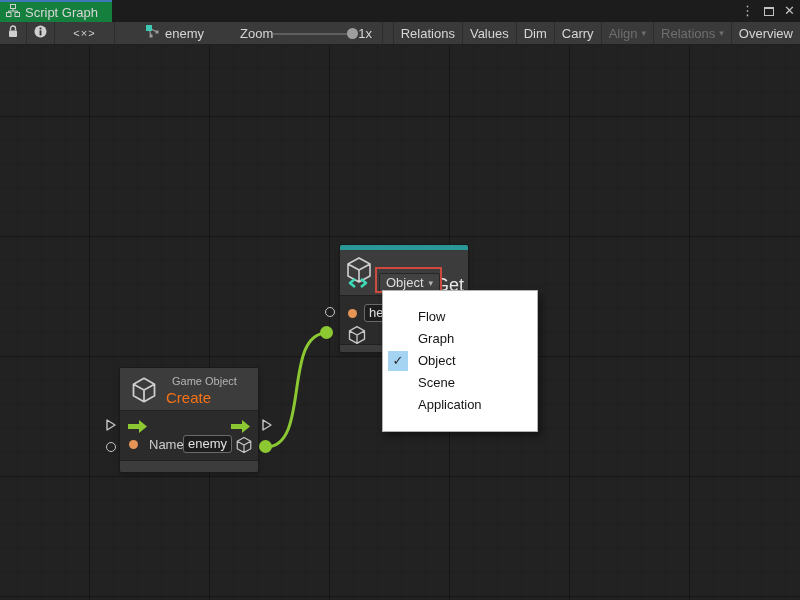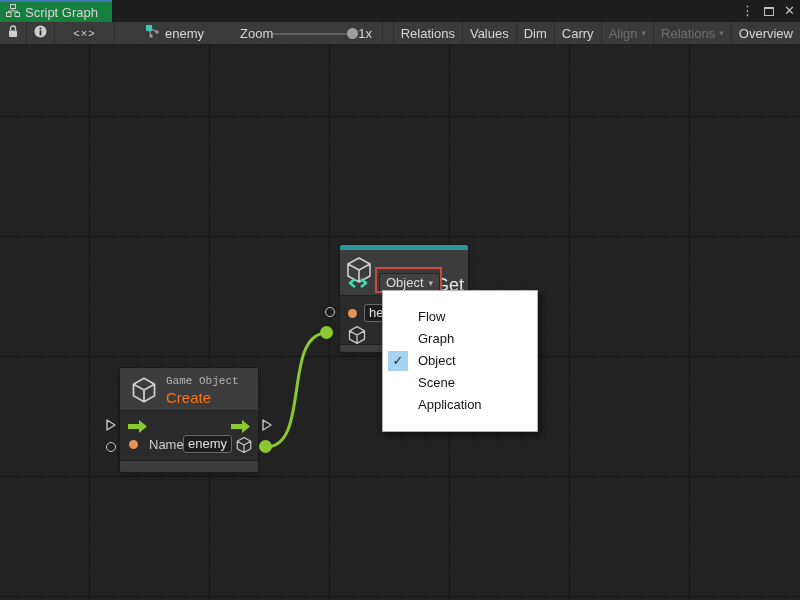--- a/index.html
+++ b/index.html
@@ -47,21 +47,21 @@
 
   .node { position:absolute; z-index:2; box-shadow:0 0 0 1px #1a1a1a, 0 2px 5px rgba(0,0,0,0.35); border-radius:2px; background:#3c3c3c; }
   .node-header { position:relative; background:#3c3c3c; }
   .node-ports { position:relative; background:#2b2b2b; border-top:1px solid #202020; border-bottom:1px solid #202020; }
   .node-footer { background:#3c3c3c; border-radius:0 0 2px 2px; }
 
   
   .create-node { left:120px; top:323px; width:138px; }
   .create-node .node-header { height:42px; }
   .create-node .hdr-icon { position:absolute; left:10px; top:8px; }
-  .create-node .cat { position:absolute; left:46px; top:7px; font-size:11px; color:#b5b5b5;font-family:Liberation Mono, monospace; }
+  .create-node .cat { position:absolute; left:52px; top:7px; font-size:11px; color:#b5b5b5; }
   .create-node .ttl { position:absolute; left:46px; top:21px; font-size:15px; color:#f97316; }
   .create-node .node-ports { height:51px; }
   .create-node .node-footer { height:11px; }
 
   .flow-arrow { position:absolute; }
   .dot-orange { position:absolute; width:9px; height:9px; border-radius:50%; background:#e79457; }
   .port-label { position:absolute; font-size:13px; color:#cfcfcf; }
   .value-field { position:absolute; background:#1d1d1d; border:1px solid #6a6a6a; border-radius:3px;
                  color:#e0e0e0; font-size:13px; padding:0 4px; height:18px; line-height:16px; }
 

